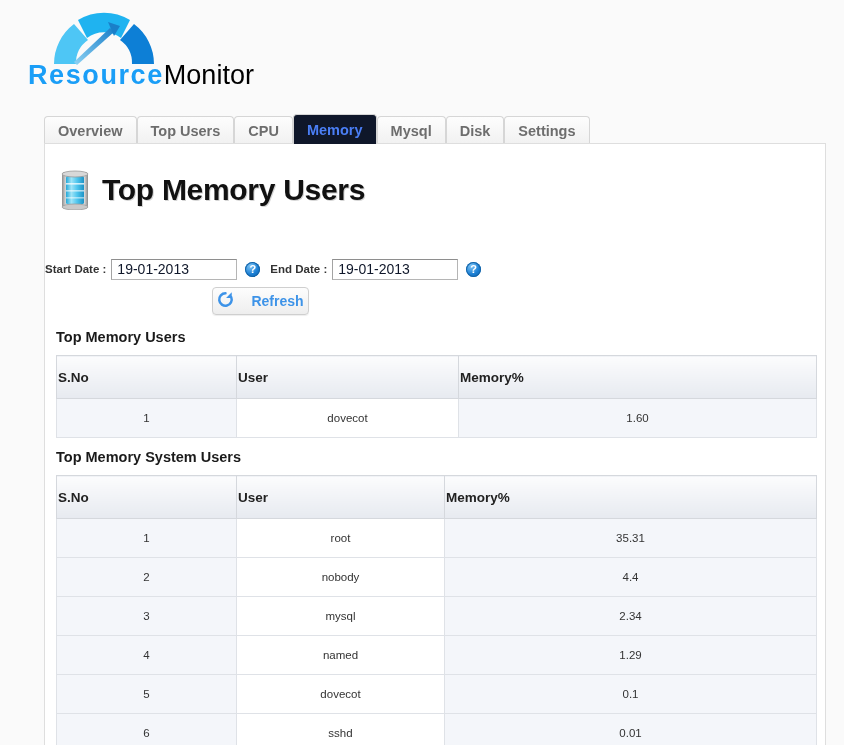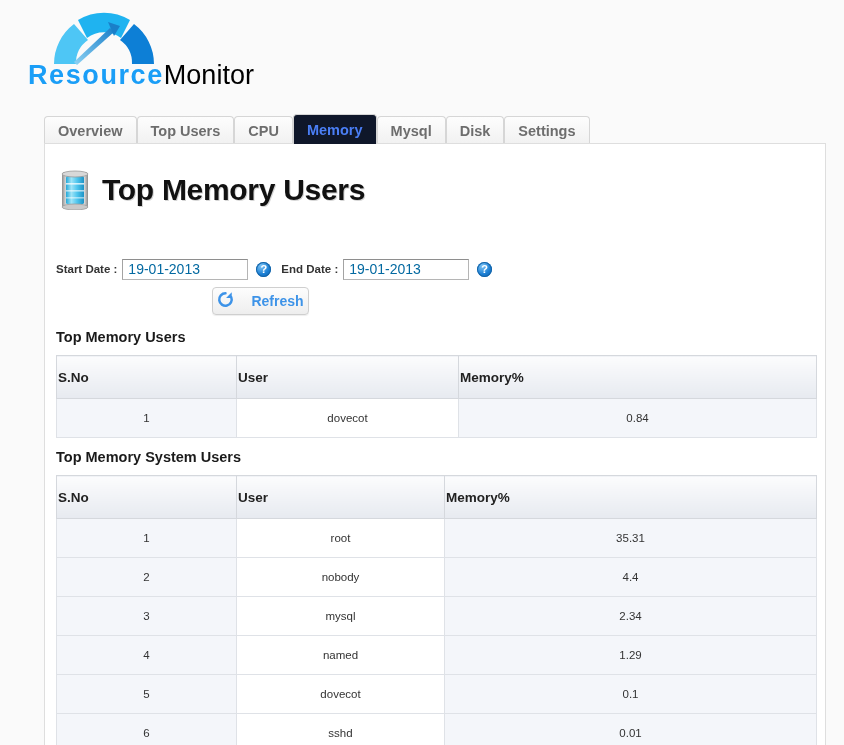--- a/index.html
+++ b/index.html
@@ -116,40 +116,40 @@
     font-size: 30px;
     font-weight: bold;
     color: #111111;
     letter-spacing: -0.3px;
     text-shadow: 1px 1px 0 rgba(160,160,160,0.45);
   }
 
   
   .filter-row {
     position: absolute;
-    left: 11px;
+    left: 0;
     top: 114px;
     display: flex;
     align-items: center;
     height: 22px;
   }
   .field-label {
     font-size: 11.5px;
     color: #333333;
     font-weight: bold;
     white-space: nowrap;
   }
   .date-input {
     width: 126px;
     height: 21px;
     margin-left: 5px;
     padding: 0 5px;
     font-size: 14px;
     font-family: "Liberation Sans", sans-serif;
-    color: #0369a1;
+    color: #0f172a;
     background: #ffffff;
     border: 1px solid #b5b5b5;
     border-top-color: #8e8e8e;
     border-left-color: #a3a3a3;
     box-sizing: border-box;
     outline: none;
   }
   .help-icon {
     width: 15px;
     height: 15px;
@@ -331,21 +331,21 @@
         <tr>
           <th>S.No</th>
           <th>User</th>
           <th>Memory%</th>
         </tr>
       </thead>
       <tbody>
         <tr>
           <td>1</td>
           <td class="user-col">dovecot</td>
-          <td>0.84</td>
+          <td>1.60</td>
         </tr>
       </tbody>
     </table>
   </div>
 
   <div class="section sec-b">
     <div class="section-title">Top Memory System Users</div>
     <table class="grid">
       <colgroup>
           <col style="width:180px">

